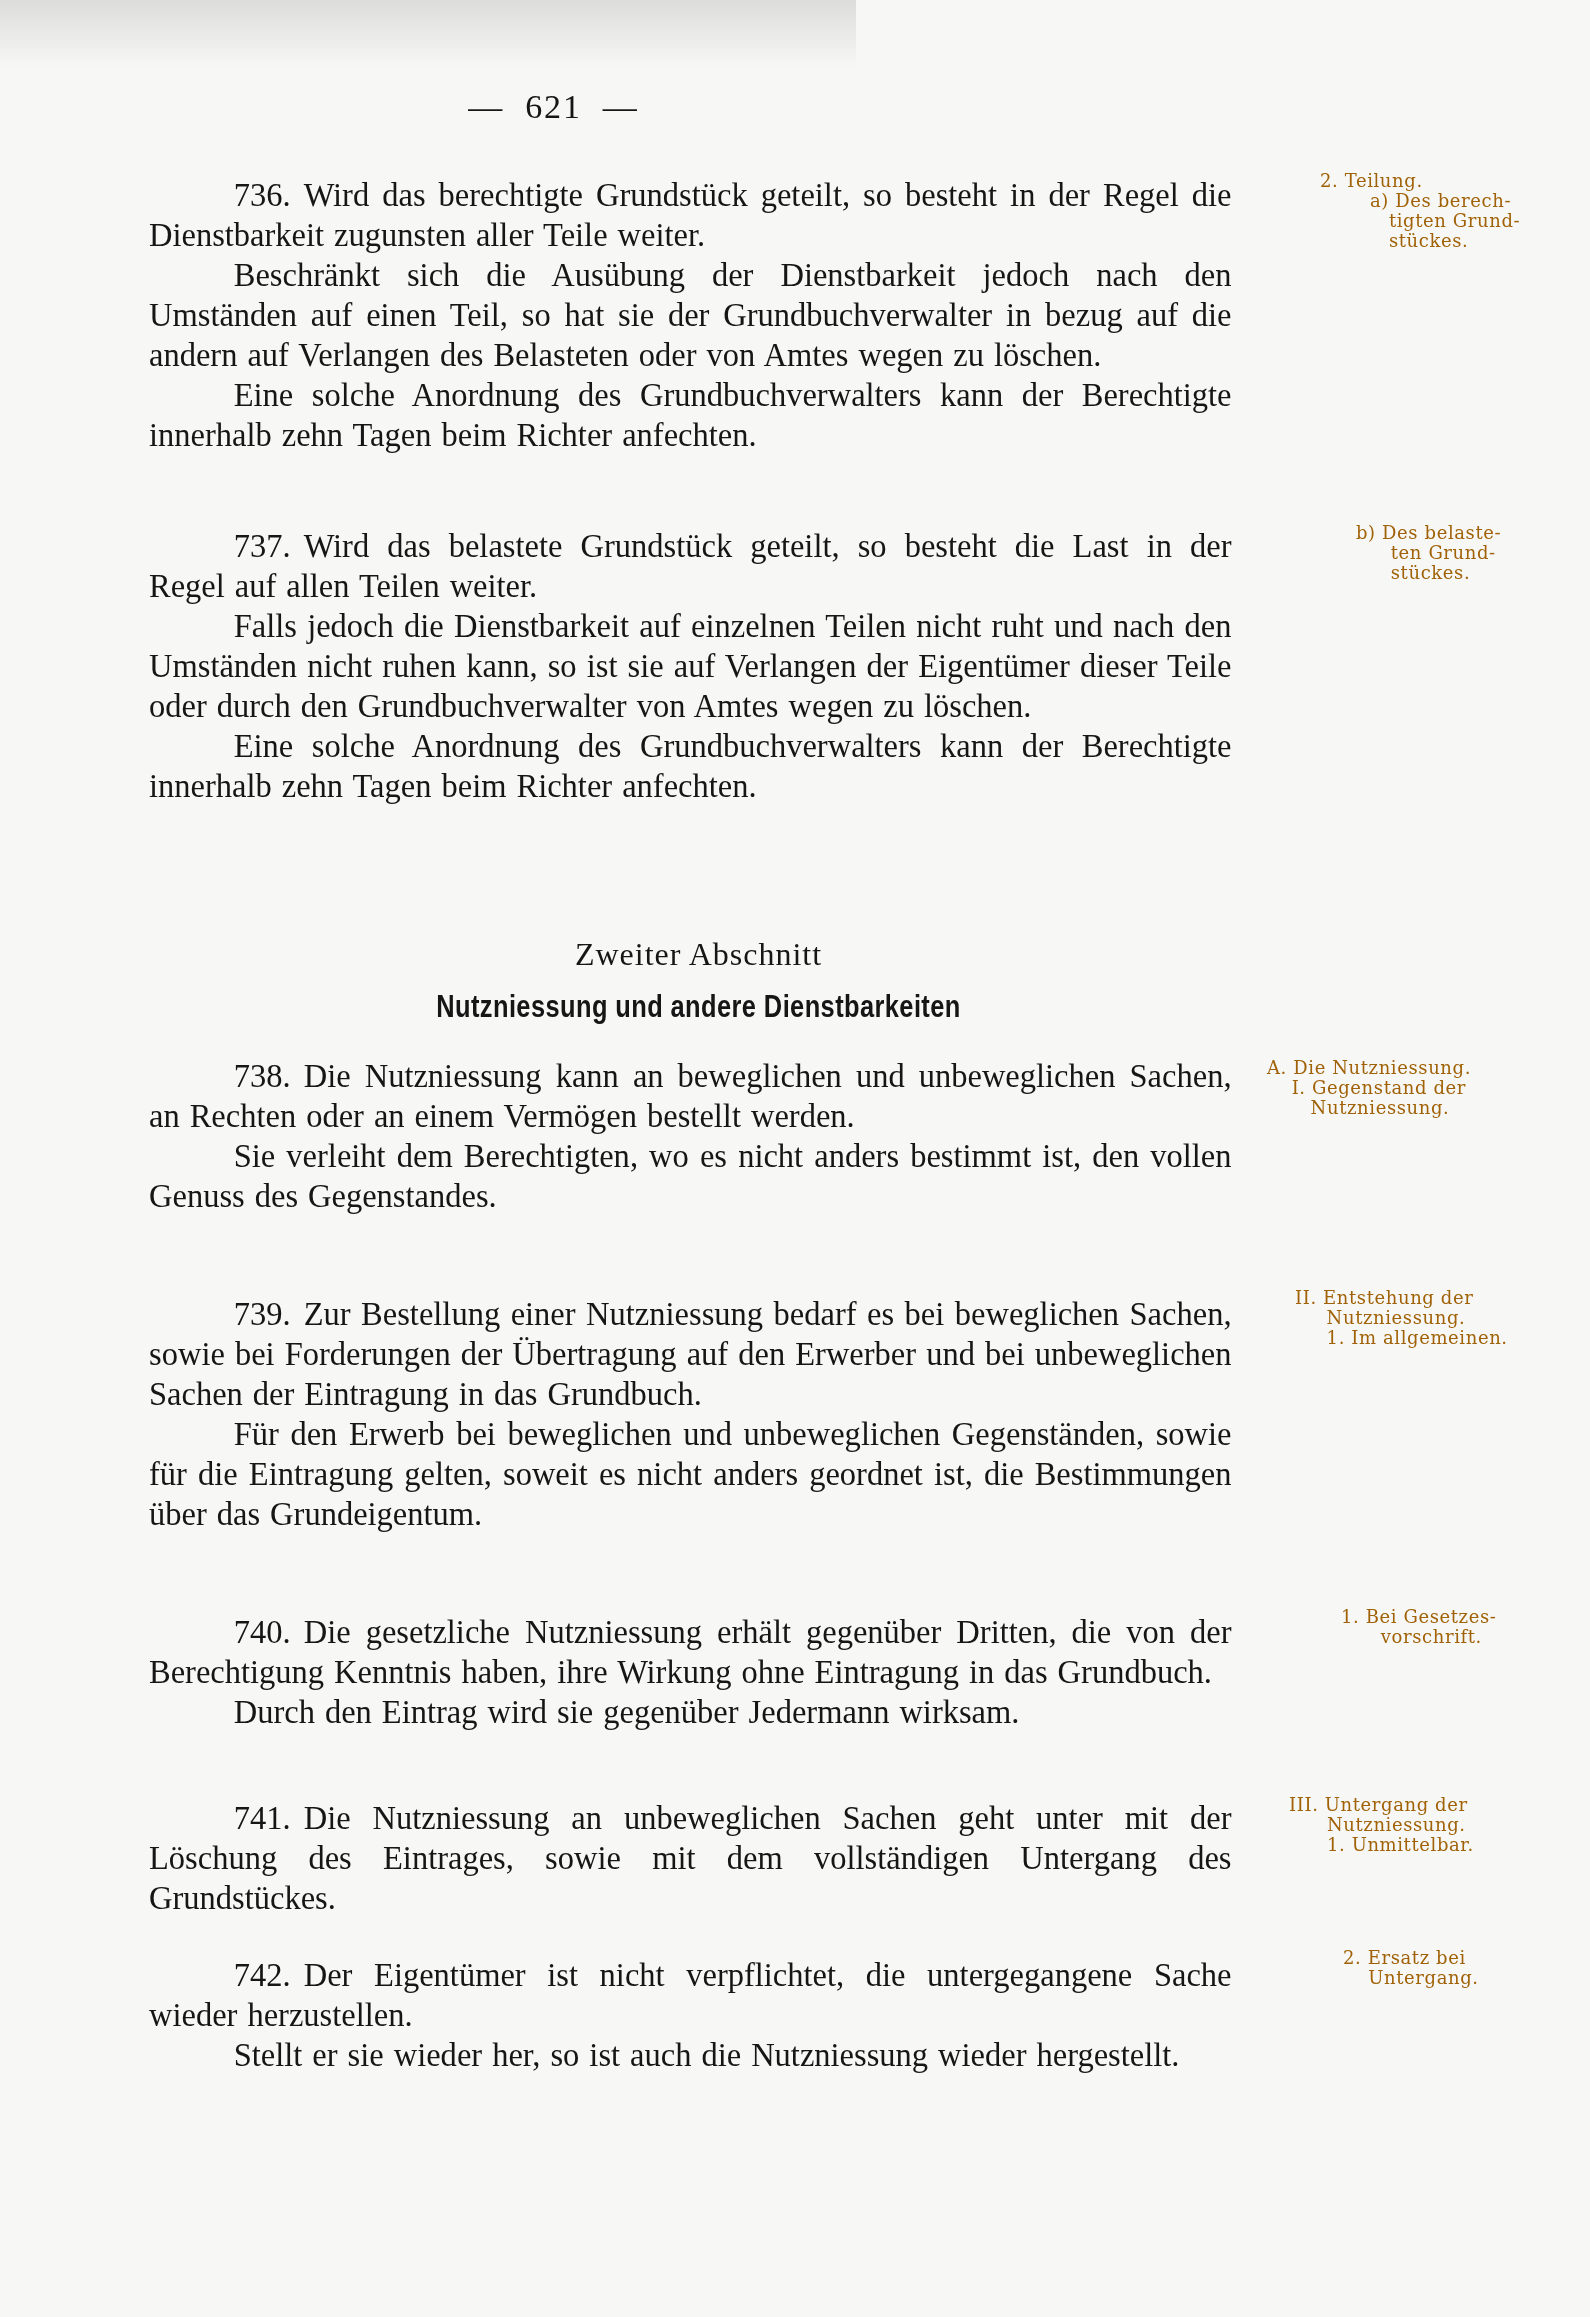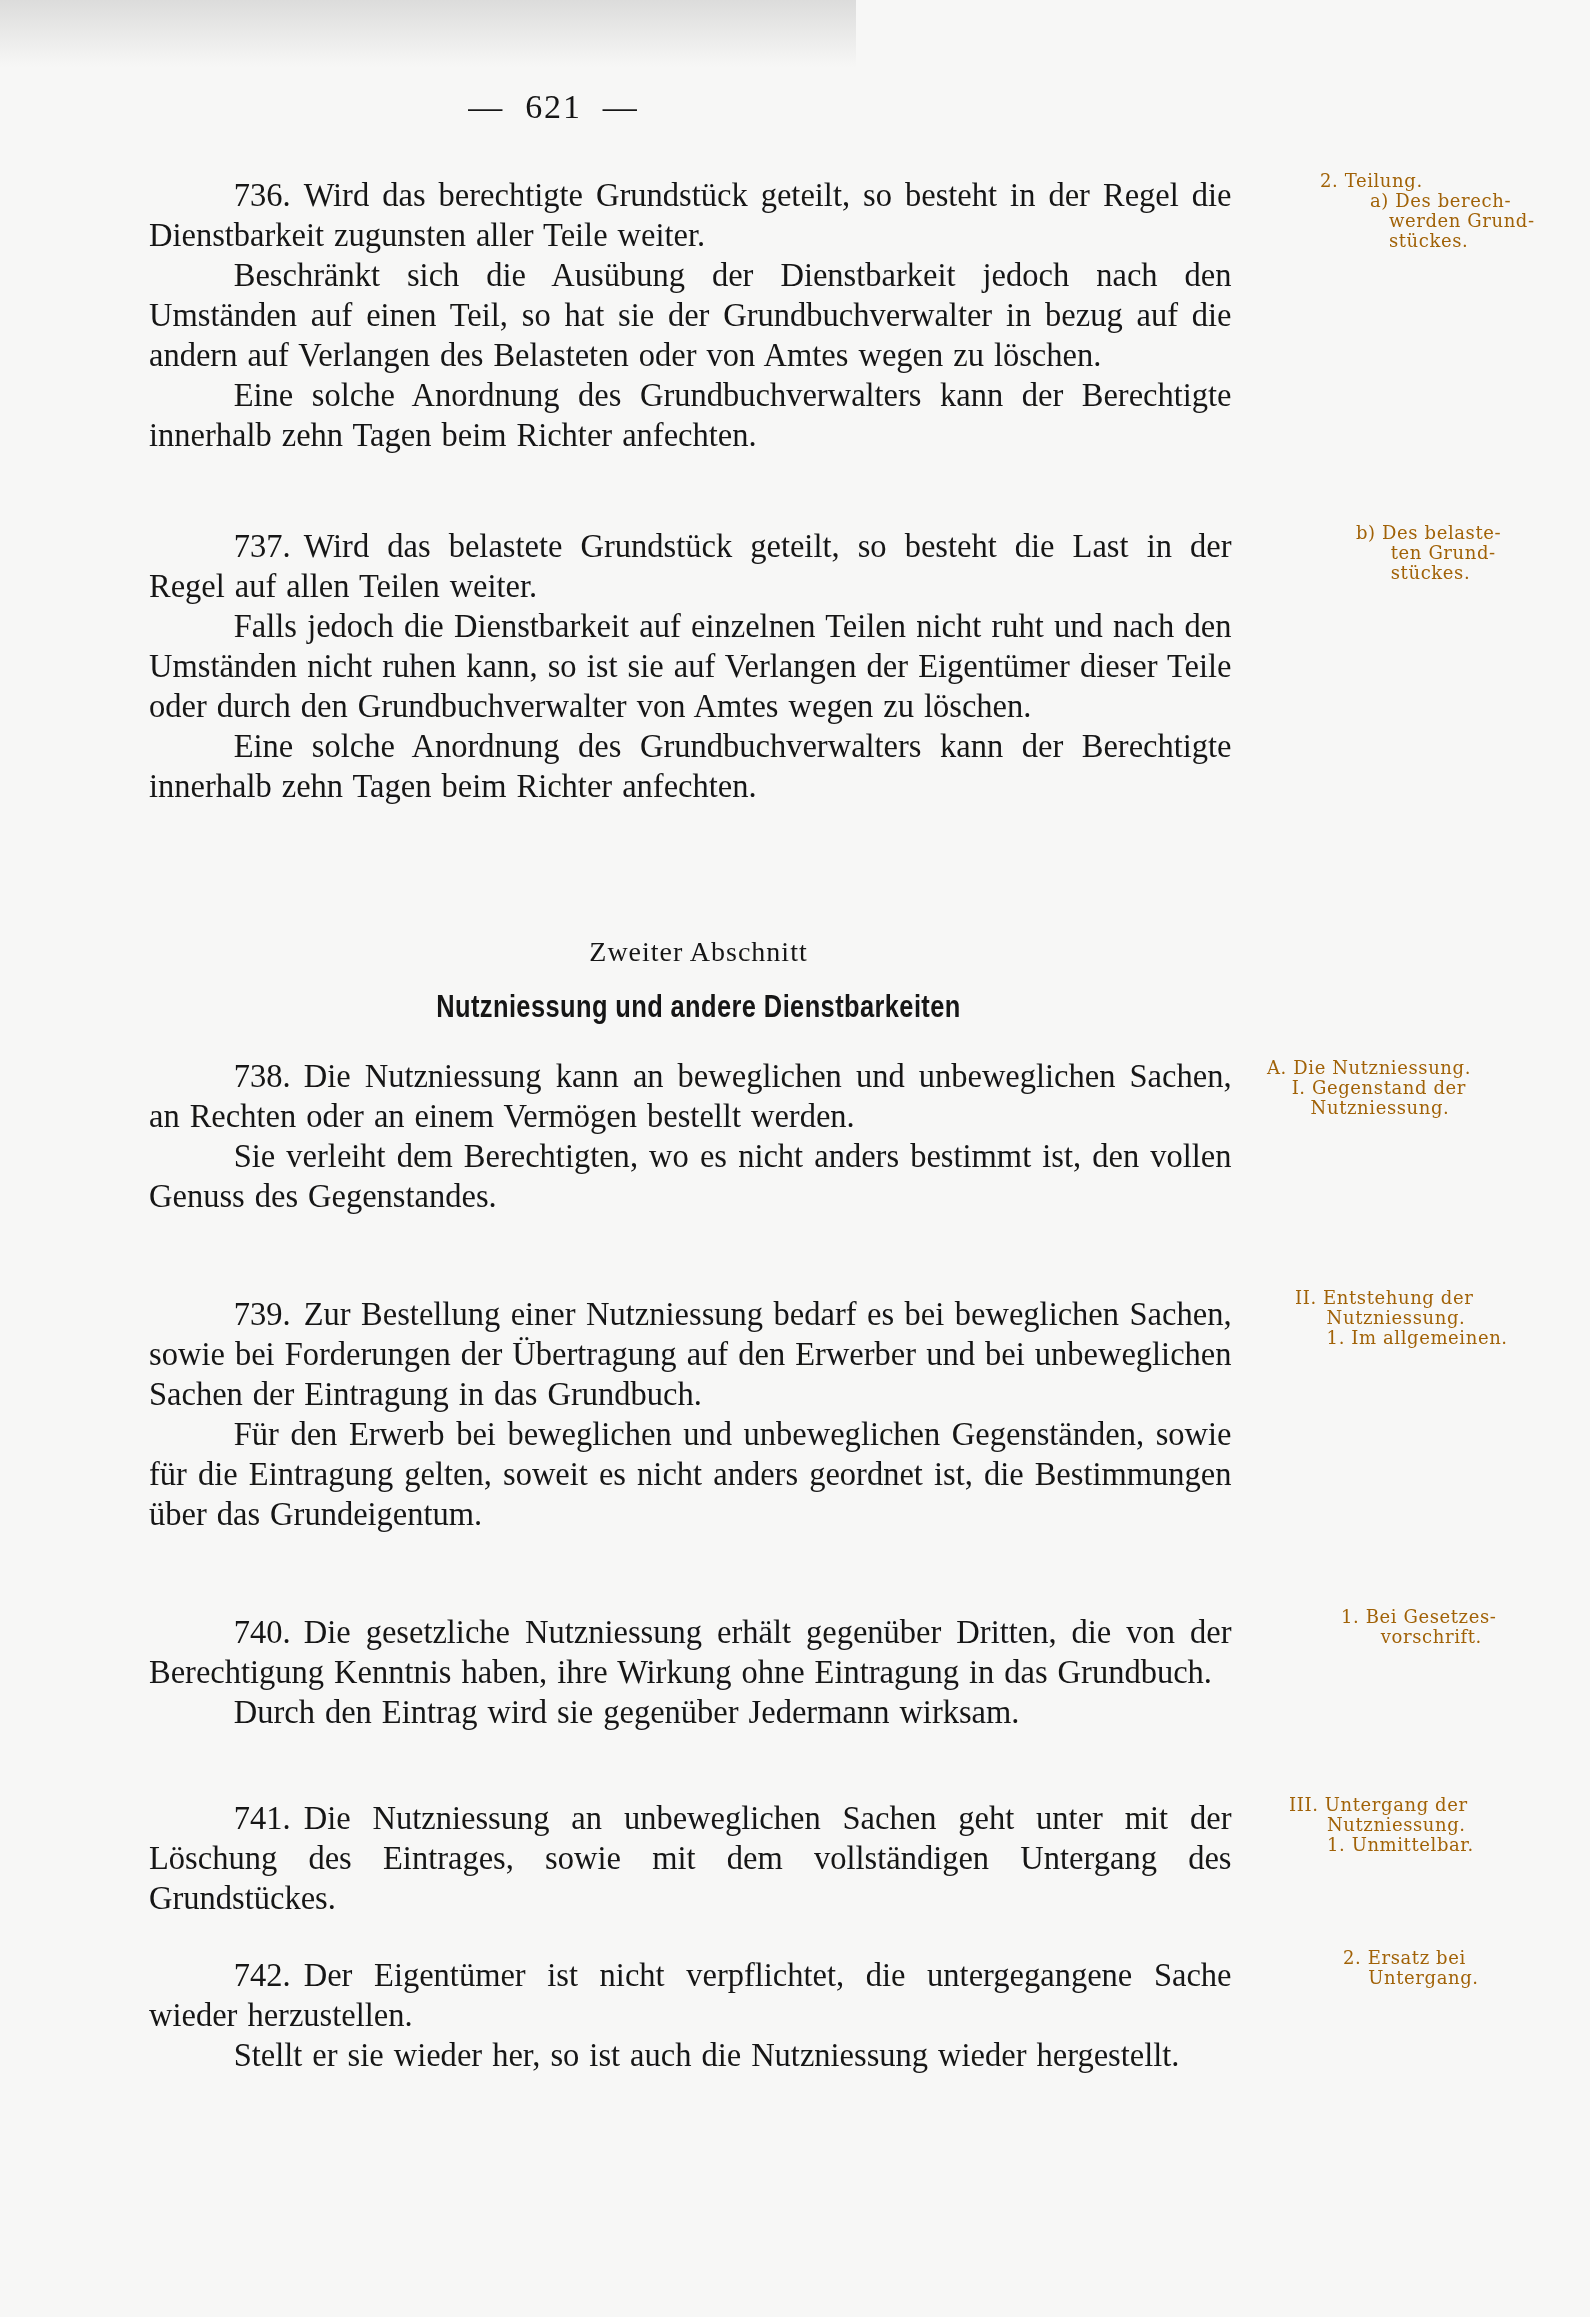--- a/index.html
+++ b/index.html
@@ -54,21 +54,21 @@
     }
     .main .art-num { margin-right: 13.3px; }
 
     .heading-small {
       position: absolute;
       top: 936px;
       left: 149px;
       width: 1099px;
       text-align: center;
       font-family: "Liberation Serif", "DejaVu Serif", serif;
-      font-size: 28px;
+      font-size: 32px;
       letter-spacing: 1px;
     }
     .heading-big {
       position: absolute;
       top: 989px;
       left: 149px;
       width: 1099px;
       text-align: center;
       font-family: "Liberation Sans", "DejaVu Sans", sans-serif;
       font-weight: bold;
@@ -132,21 +132,21 @@
 </div>
 
 <div class="main" style="top:1955px;">
   <p><span class="art-num">742.</span><span>Der Eigentümer ist nicht verpflichtet, die untergegangene Sache wieder herzustellen.</span></p>
   <p>Stellt er sie wieder her, so ist auch die Nutzniessung wieder hergestellt.</p>
 </div>
 
 <div class="margin-note" style="top:171px; left:1320px;">
   <span class="line" style="white-space: pre;">2. Teilung.</span>
   <span class="line" style="margin-left: 31px; white-space: pre;">   a) Des berech-</span>
-  <span class="line" style="margin-left: 31px; white-space: pre;">      werden Grund-</span>
+  <span class="line" style="margin-left: 31px; white-space: pre;">      tigten Grund-</span>
   <span class="line" style="margin-left: 31px; white-space: pre;">      stückes.</span>
 </div>
 
 <div class="margin-note" style="top:523px; left:1356px;">
   <span class="line" style="white-space: pre;">b) Des belaste-</span>
   <span class="line" style="margin-left: 9.5px; white-space: pre;">    ten Grund-</span>
   <span class="line" style="margin-left: 9.5px; white-space: pre;">    stückes.</span>
 </div>
 
 <div class="margin-note" style="top:1058px; left:1267px;">

